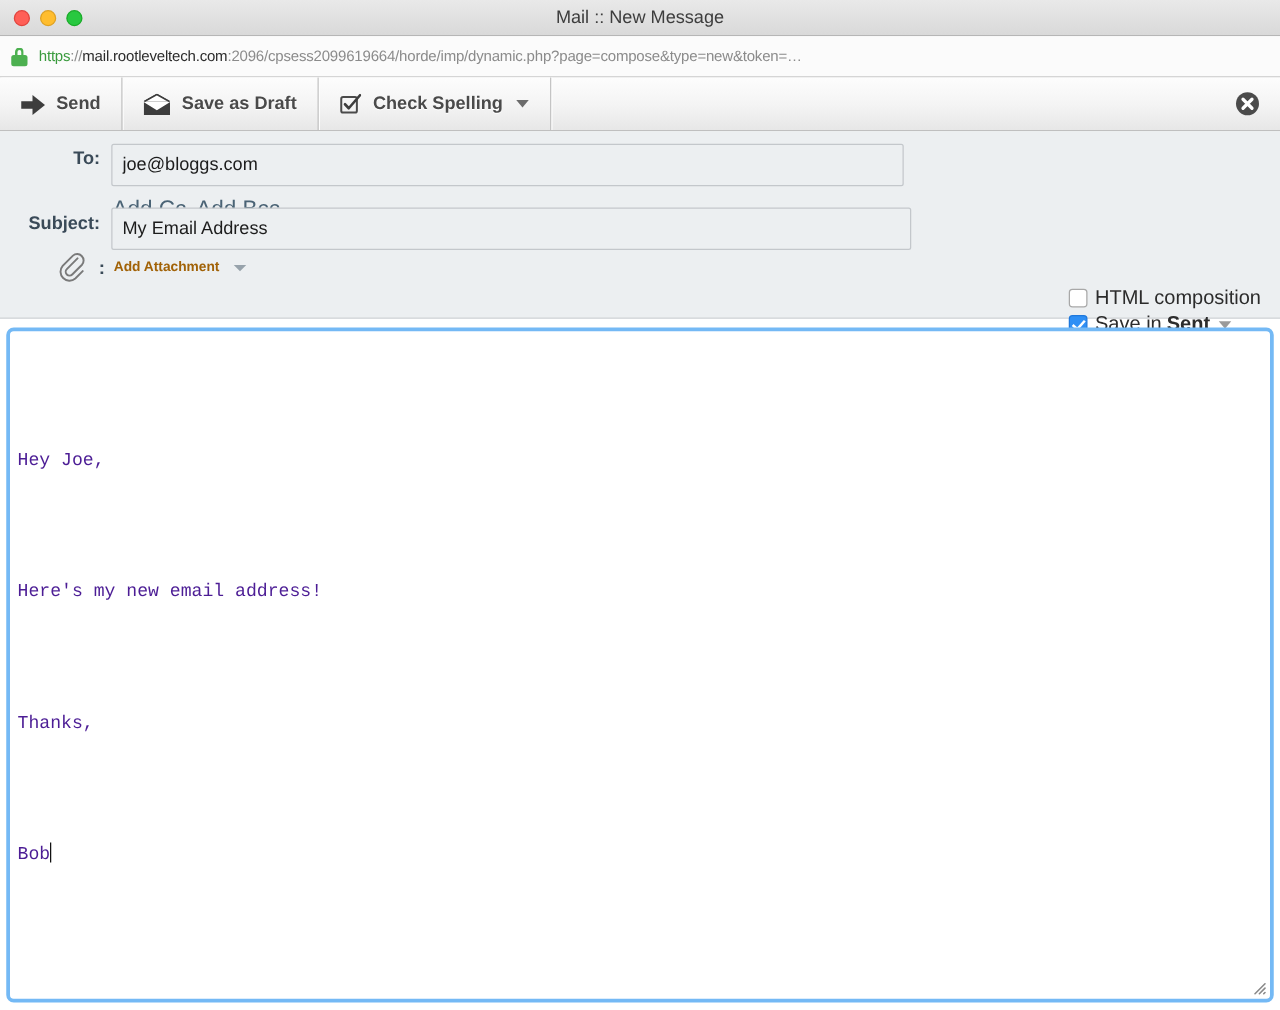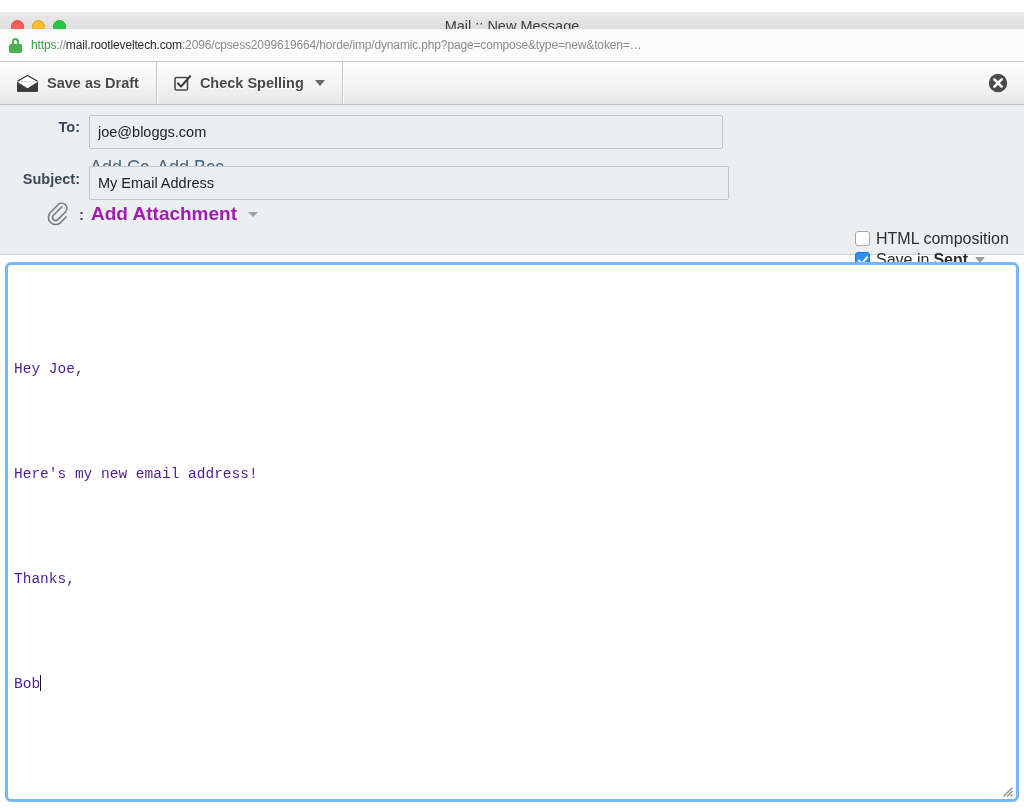--- a/index.html
+++ b/index.html
@@ -15,21 +15,21 @@
   #app {
     position: relative;
     width: 1024px;
     height: 808px;
     background: #ffffff;
   }
 
   
   .titlebar {
     position: absolute;
-    left: 0; top: 12px;
+    left: 0; top: 0;
     width: 1024px; height: 29px;
     background: linear-gradient(to bottom, #e9e9e9 0%, #d9d9d9 100%);
     border-bottom: 1px solid #b6b6b6;
     padding-left: 44px;
   }
   .traffic {
     position: absolute;
     left: 11px; top: 8px;
     display: flex;
     gap: 8px;
@@ -215,23 +215,23 @@
     align-items: center;
     gap: 7px;
   }
   .icon-clip { width: 26px; height: 26px; }
   .colon {
     font-size: 15px;
     color: #3a4a58;
     font-weight: bold;
   }
   .attach-label {
-    font-size: 19px;
+    font-size: 11px;
     font-weight: bold;
-    color: #a21caf;
+    color: #a16207;
     cursor: default;
   }
   .caret-sm {
     width: 0; height: 0;
     border-left: 5px solid transparent;
     border-right: 5px solid transparent;
     border-top: 5.5px solid #97a2ab;
     display: inline-block;
     margin-left: 4px;
   }
@@ -333,20 +333,27 @@
   <div class="urlbar">
     <span class="lock-icon">
       <span class="shackle"></span>
       <span class="body"></span>
     </span>
     <span class="url-text"><span class="url-scheme">https</span><span class="url-sep">://</span><span class="url-host">mail.rootleveltech.com</span><span class="url-path">:2096/cpsess2099619664/horde/imp/dynamic.php?page=compose&amp;type=new&amp;token=…</span></span>
   </div>
 
   <div class="toolbar">
 
+    <div class="tb-btn">
+      <span class="icon-arrow">
+        <span class="shaft"></span>
+          <span class="head"></span>
+      </span>
+      <span>Send</span>
+    </div>
 
     <div class="tb-btn">
       <span class="icon-envelope">
         <svg width="21" height="17" viewBox="0 0 21 17">
           <path d="M0.5 6.2 L10.5 0.6 L20.5 6.2 L20.5 16.4 L0.5 16.4 Z" fill="#3d3d3d" stroke="#3d3d3d" stroke-width="1"></path>
           <path d="M0.5 6.2 L10.5 12.4 L20.5 6.2" fill="#ffffff" stroke="#ffffff" stroke-width="1.3"></path>
           <path d="M0.5 6.2 L10.5 0.6 L20.5 6.2" fill="#ffffff" stroke="#3d3d3d" stroke-width="1.2" stroke-linejoin="round"></path>
         </svg>
       </span>
       <span>Save as Draft</span>

